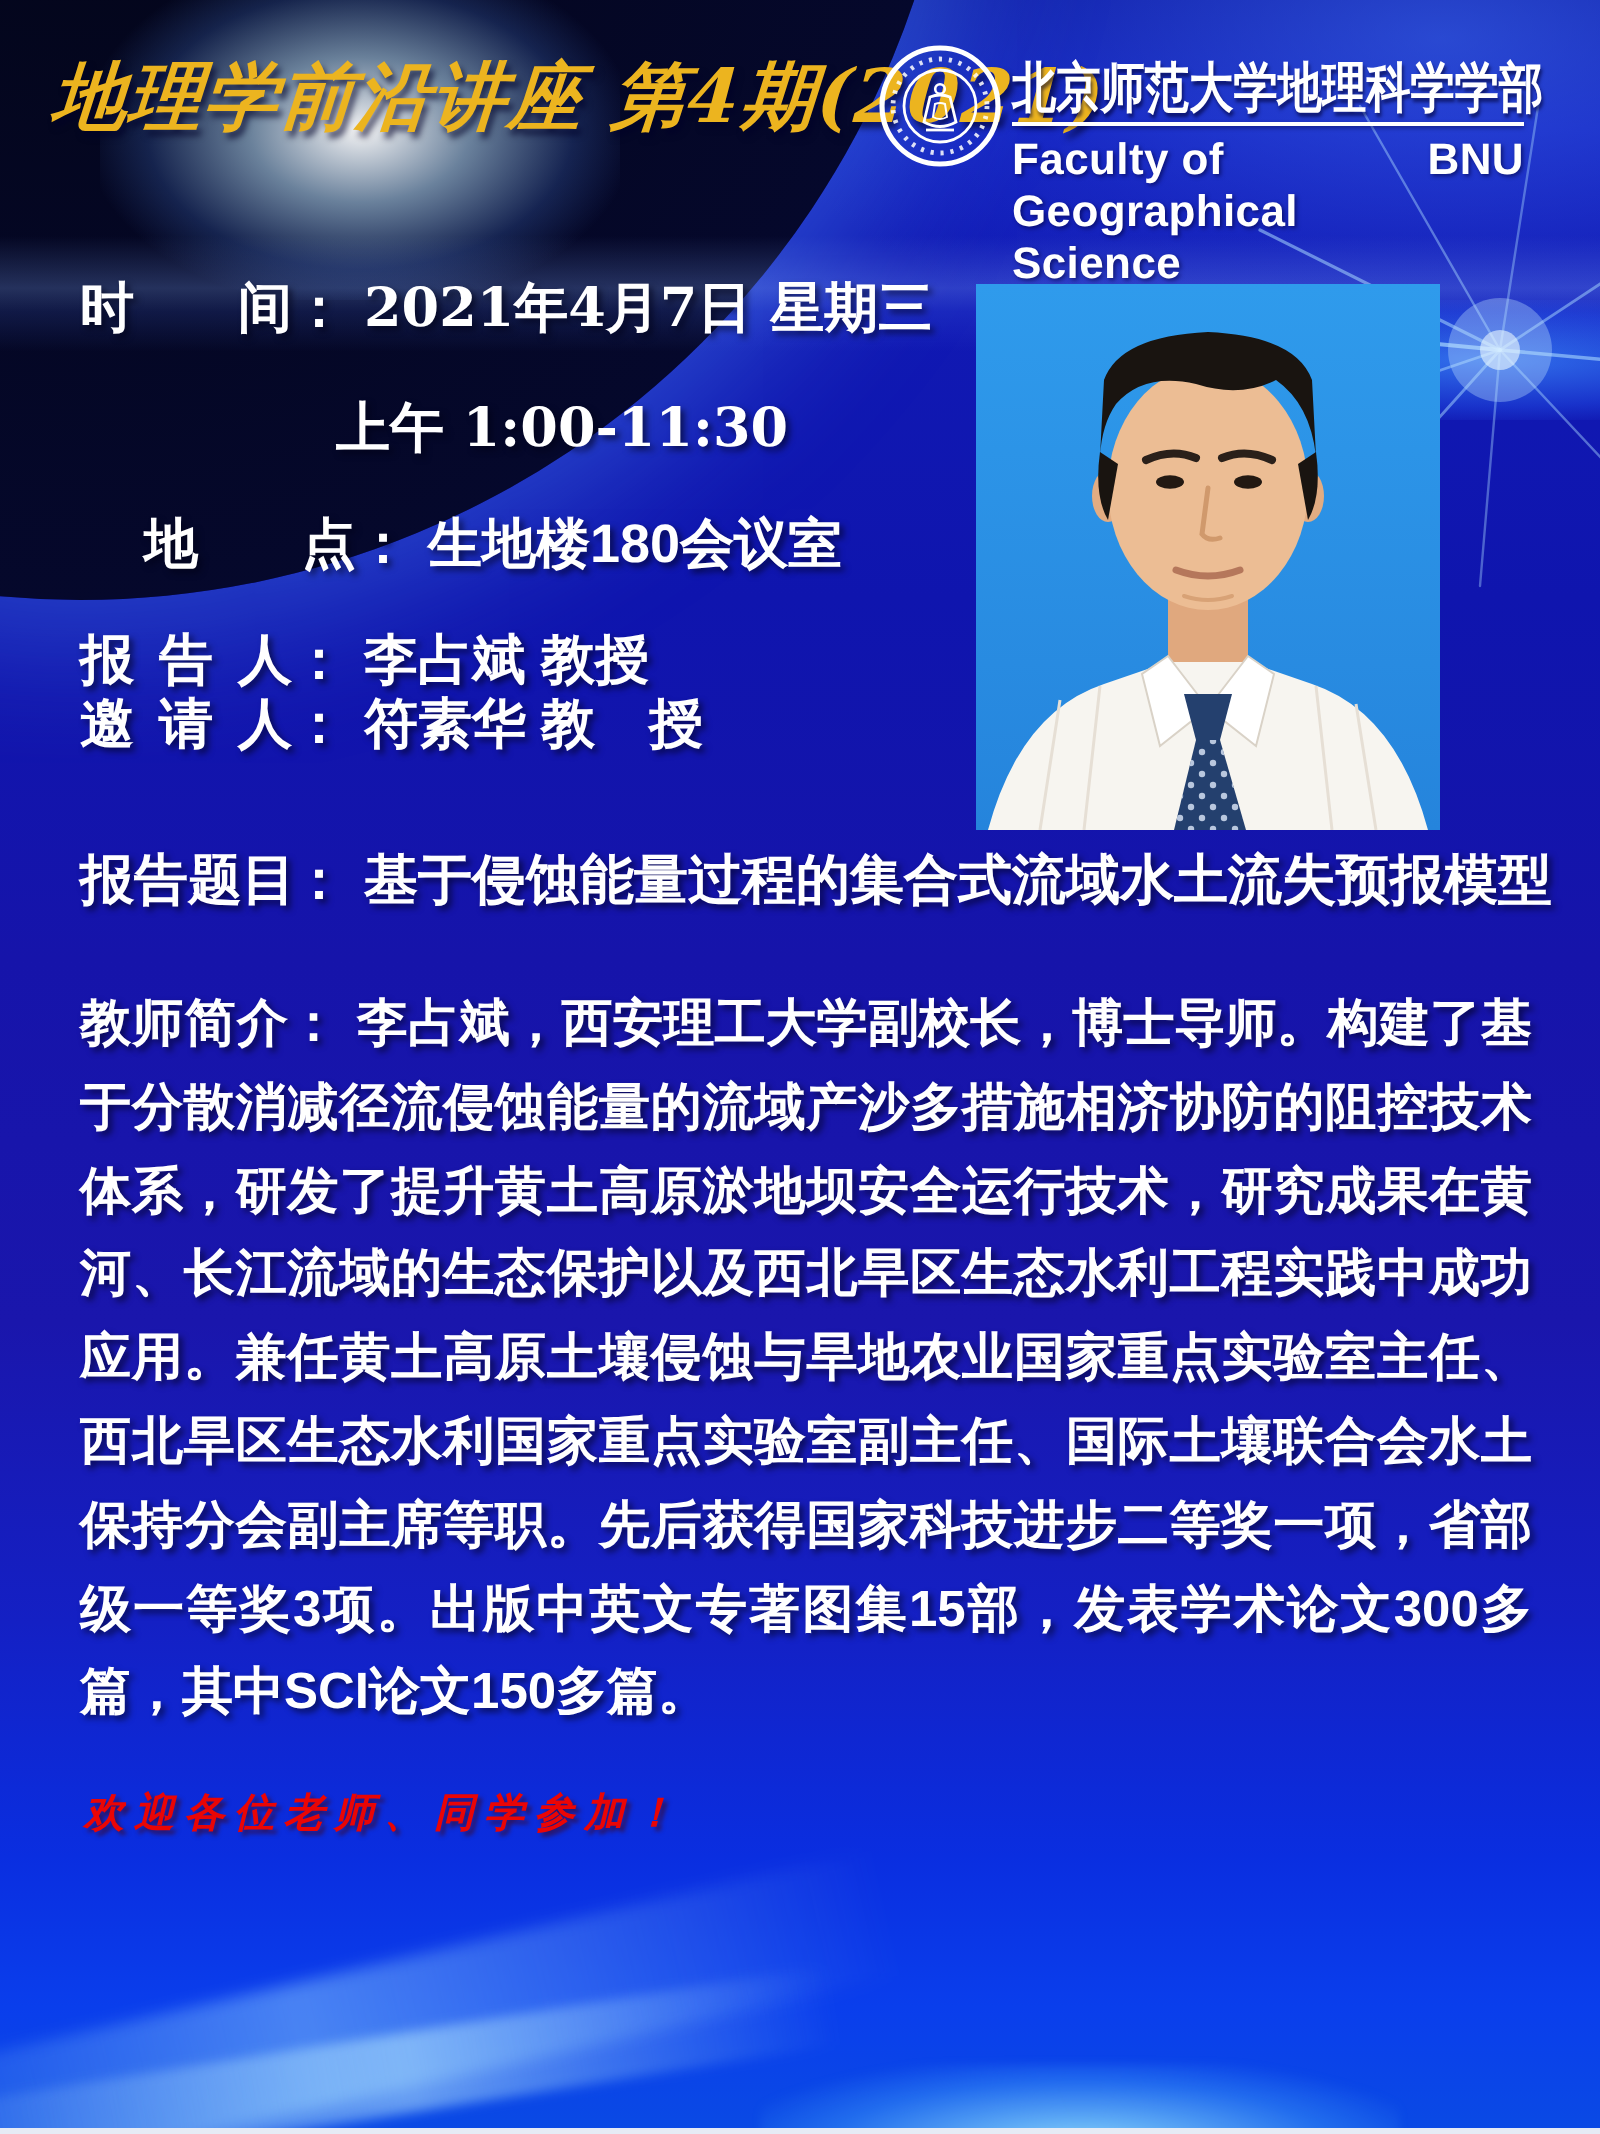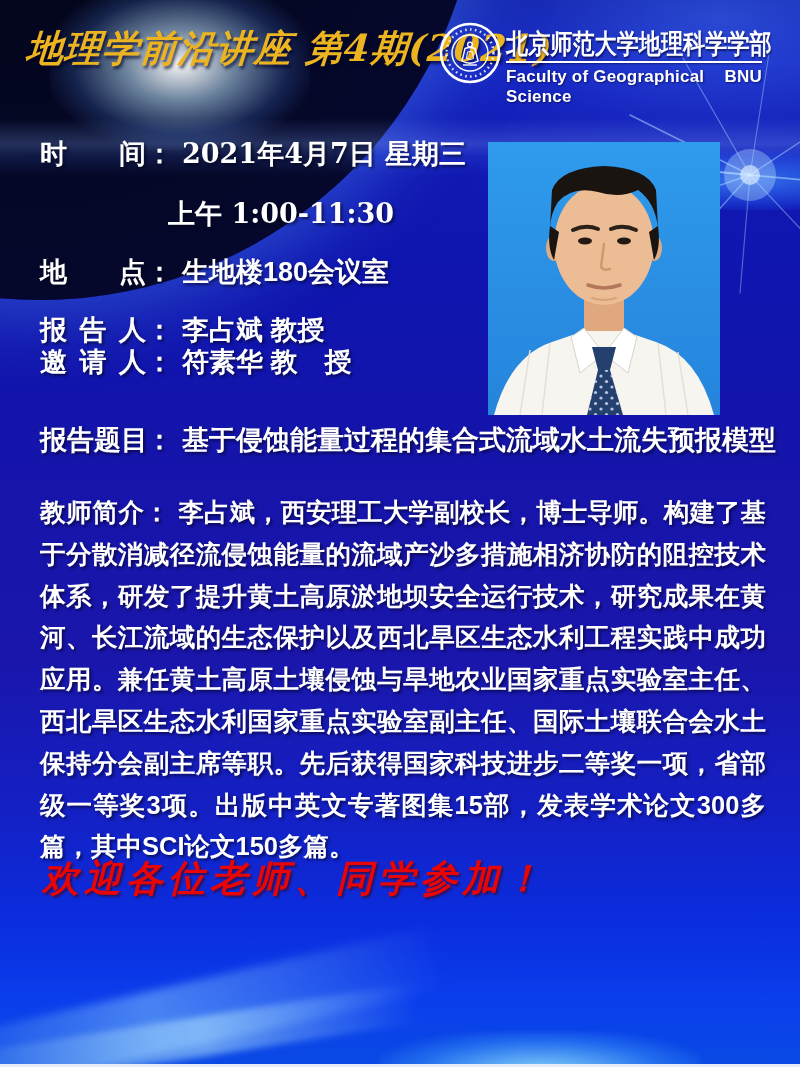--- a/index.html
+++ b/index.html
@@ -39,39 +39,39 @@
     font-family:"DejaVu Serif","Liberation Serif",serif; font-weight:bold; font-style:italic;
     font-size:37px; letter-spacing:1px; color:#ecb41f;
     text-shadow:2px 3px 3px rgba(0,0,40,.65); transform:skewX(-4deg); }
   .seal { position:absolute; left:438px; top:21px; width:64px; height:64px; }
   .faculty-cn { position:absolute; left:506px; top:26px; white-space:nowrap;
     font-family:"DejaVu Serif","Liberation Serif",serif; font-weight:bold;
     font-size:27px; color:#fff; text-shadow:1px 2px 2px rgba(0,0,50,.6);
     transform:scaleX(.82); transform-origin:left center; }
   .faculty-rule { position:absolute; left:506px; top:61px; width:256px; height:2px; background:#fff; box-shadow:0 1px 2px rgba(0,0,60,.5); }
   .faculty-en { position:absolute; left:506px; top:67px; width:256px; display:flex; justify-content:flex-end;
-    font-size:17px; font-weight:bold; color:#fff; text-shadow:1px 1px 2px rgba(0,0,60,.6); letter-spacing:.2px; }
+    font-size:22px; font-weight:bold; color:#fff; text-shadow:1px 1px 2px rgba(0,0,60,.6); letter-spacing:.2px; }
   
   .drow { position:absolute; left:40px; white-space:nowrap; color:#fff; font-weight:bold;
     font-size:27px; text-shadow:2px 2px 3px rgba(0,0,20,.6); }
   .dlabel { display:inline-block; width:106px; text-align:justify; text-align-last:justify; -moz-text-align-last:justify; }
   .colon { display:inline-block; margin-right:9px; }
   .serifnum { font-family:"DejaVu Serif","Liberation Serif",serif; }
   .row-time  { top:136px; } .row-time2 { top:196px; left:168px; }
-  .row-loc   { top:254px; } .row-spk   { top:312px; }
+  .row-loc   { top:254px;margin-left:32px; } .row-spk   { top:312px; }
   .row-inv   { top:344px; } .row-topic { top:422px; }
   
   .bio { position:absolute; left:40px; top:472px; width:726px;
     font-size:25.5px; line-height:41.8px; font-weight:bold; color:#fff;
     text-align:justify; text-shadow:2px 2px 3px rgba(0,0,20,.6); margin:0; }
   .bio .dlabel { width:104px;margin-top:20px; }
   
-  .welcome { position:absolute; left:42px; top:854px; white-space:nowrap;
+  .welcome { position:absolute; left:42px; top:893px; white-space:nowrap;
     font-family:"DejaVu Serif","Liberation Serif",serif; font-weight:bold; font-style:italic;
-    font-size:37px; letter-spacing:5px; color:#ea0505; text-shadow:2px 2px 2px rgba(70,0,0,.55); }
+    font-size:20px; letter-spacing:5px; color:#ea0505; text-shadow:2px 2px 2px rgba(70,0,0,.55); }
   .footer { position:absolute; right:50px; top:995px; white-space:nowrap;
     font-size:30px; font-weight:bold; color:#fff; letter-spacing:.5px;
     text-shadow:1px 2px 3px rgba(0,0,70,.55); }
   
   .photo { position:absolute; left:488px; top:142px; width:232px; height:273px; }
   .photo svg { display:block; width:100%; height:100%; }
 </style>
 </head>
 <body>
 

